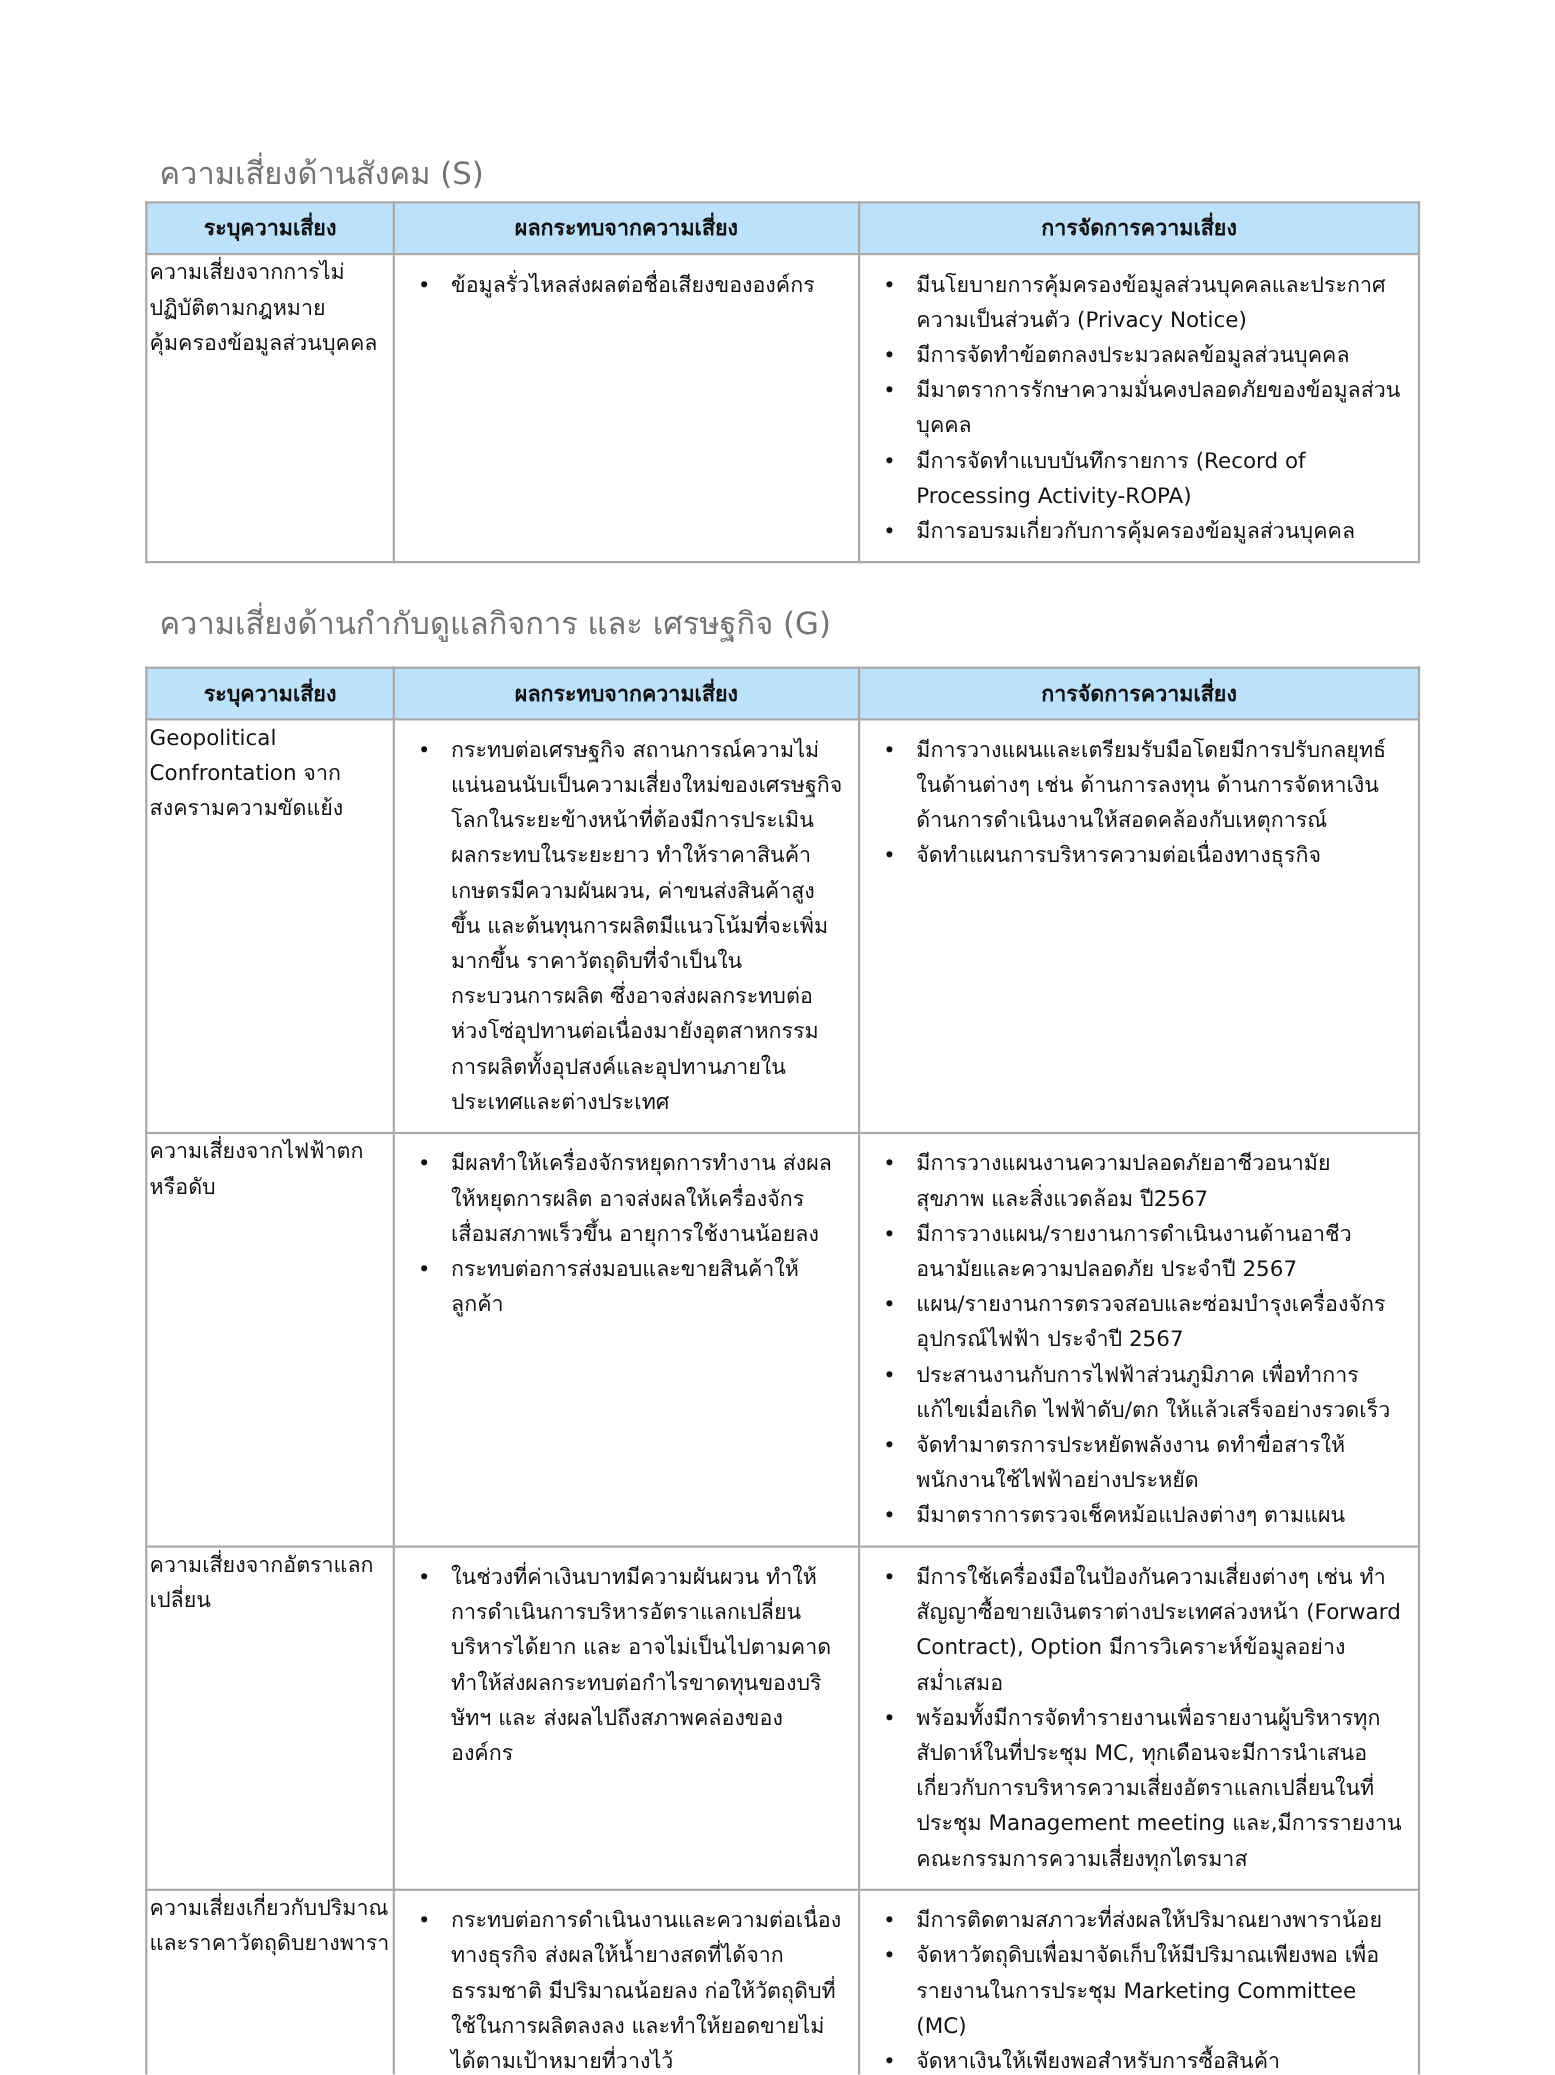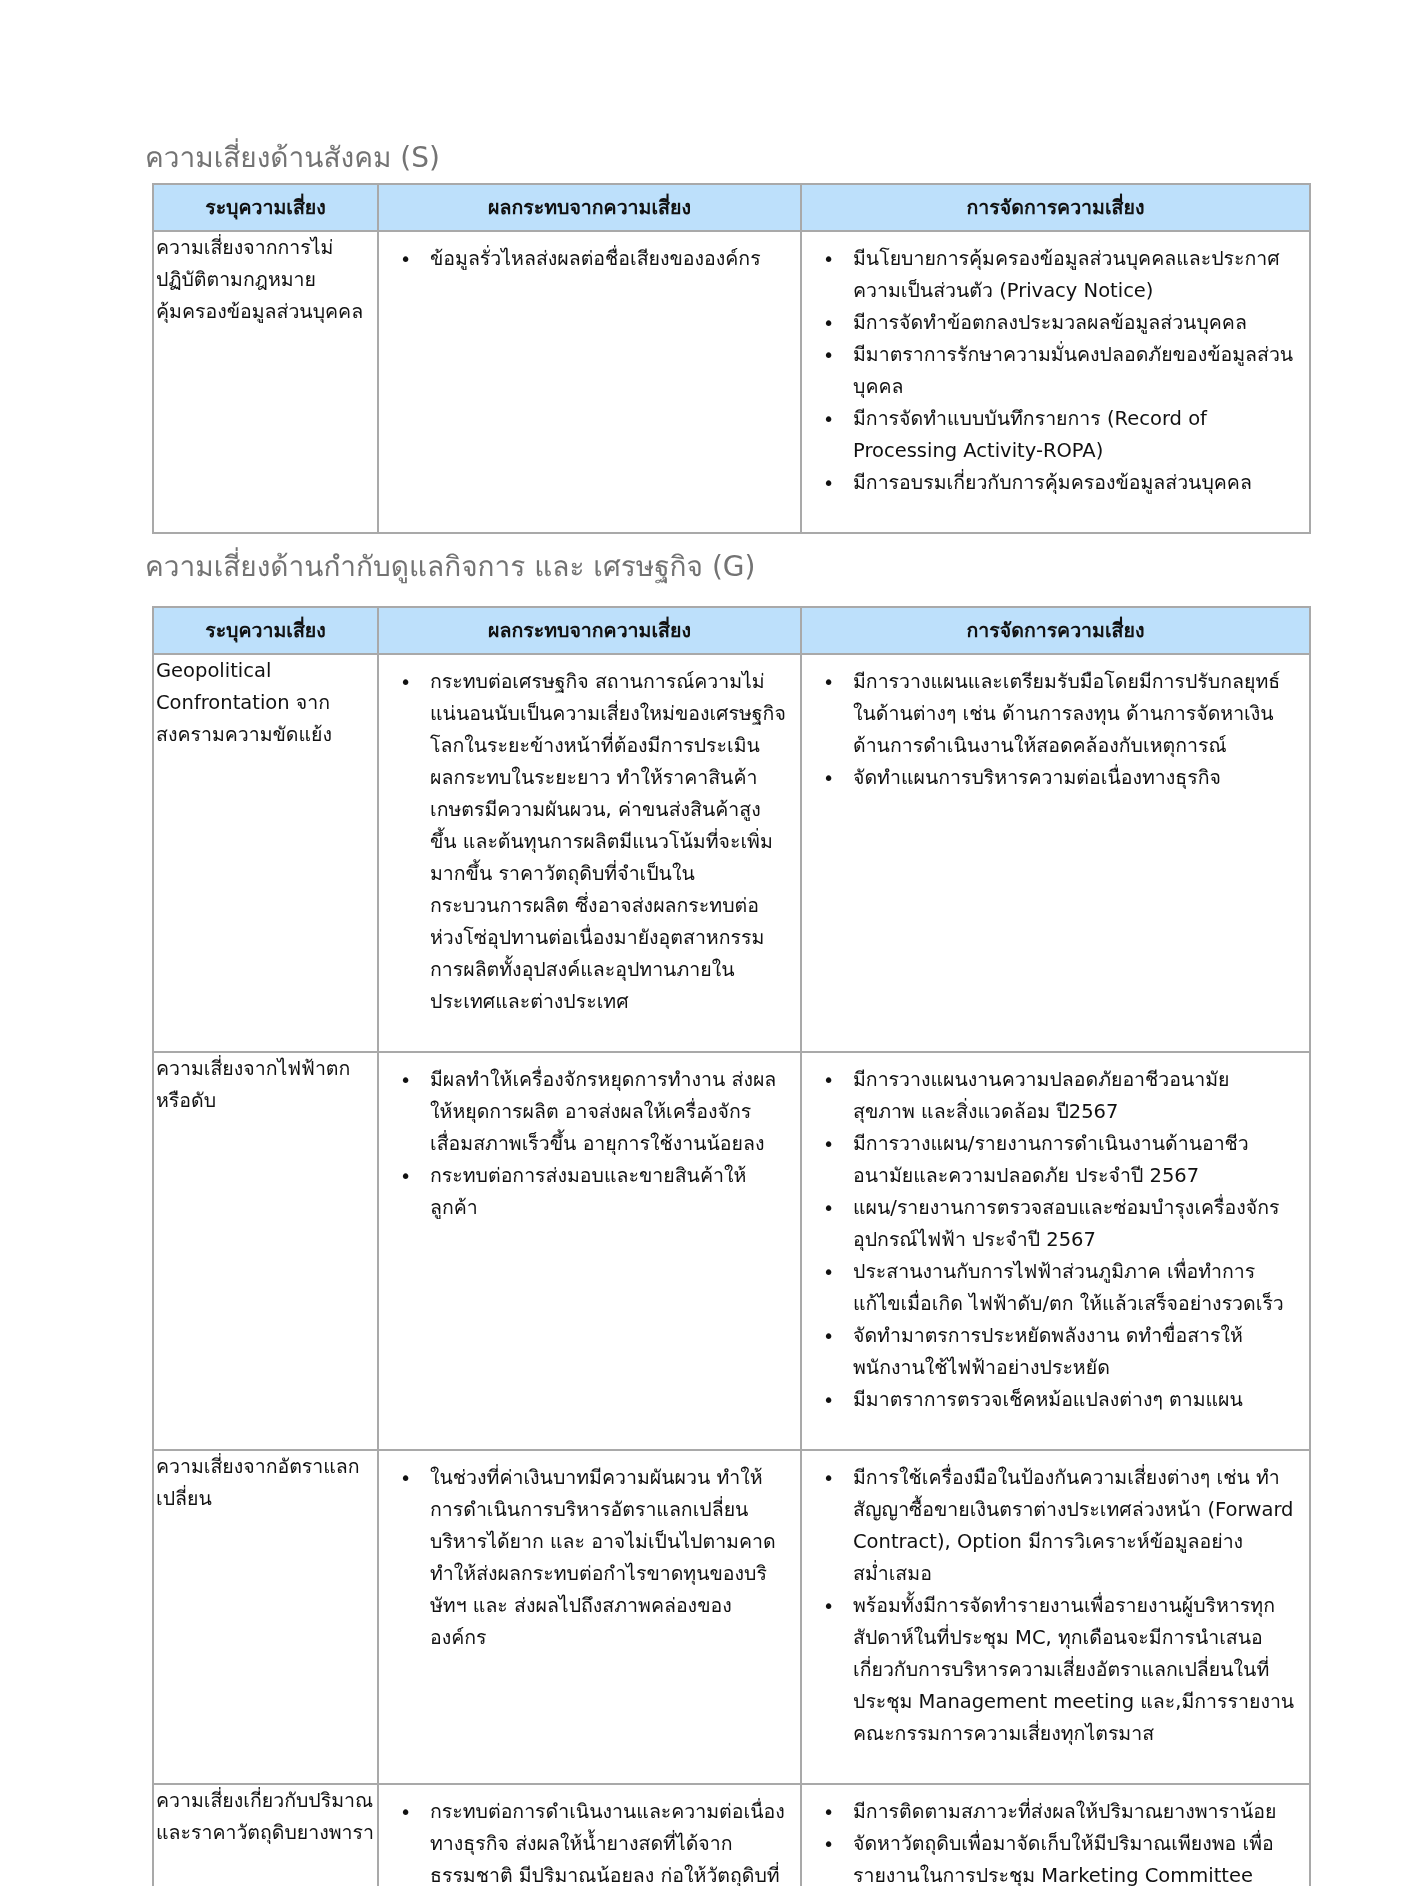--- a/index.html
+++ b/index.html
@@ -6,35 +6,35 @@
   body {
     width: 1414px; height: 1886px; position: relative; overflow: hidden;
     font-family: "DejaVu Sans", "Liberation Sans", sans-serif;
     color: #111111;
   }
   .section-title {
     position: absolute; left: 145px;
     font-size: 28px; color: #737373; font-weight: normal; margin: 0;
   }
   table.risk {
-    position: absolute; left: 152px; width: 1157px;
+    position: absolute; left: 132px; width: 1157px;
     border-collapse: collapse; table-layout: fixed;
     font-size: 19.5px; line-height: 32px;
   }
   table.risk col.c1 { width: 225px; }
   table.risk col.c2 { width: 423px; }
   table.risk col.c3 { width: 509px; }
   table.risk th, table.risk td {
     border: 2px solid #a9a9a9; vertical-align: top; padding: 0 2px;
   }
   table.risk th {
     background: #bde0fb; font-weight: bold; text-align: center;
     height: 45px; vertical-align: middle; font-size: 19.5px;
   }
-  table.risk td { padding-bottom: 22px; }
+  table.risk td { padding-bottom: 0; }
   table.risk td.risk-name { padding-left: 2px; }
   ul.bullets { list-style: none; margin: 11px; padding: 0; }
   ul.bullets li { position: relative; padding-left: 38px; }
   ul.bullets li::before {
     content: "\2022"; position: absolute; left: 8px; top: 0; font-size: 19px;
   }
   #table-s { top: 183px; }
   #title-s { top: 135px; }
   #title-g { top: 544px; }
   #table-g { top: 606px; }

